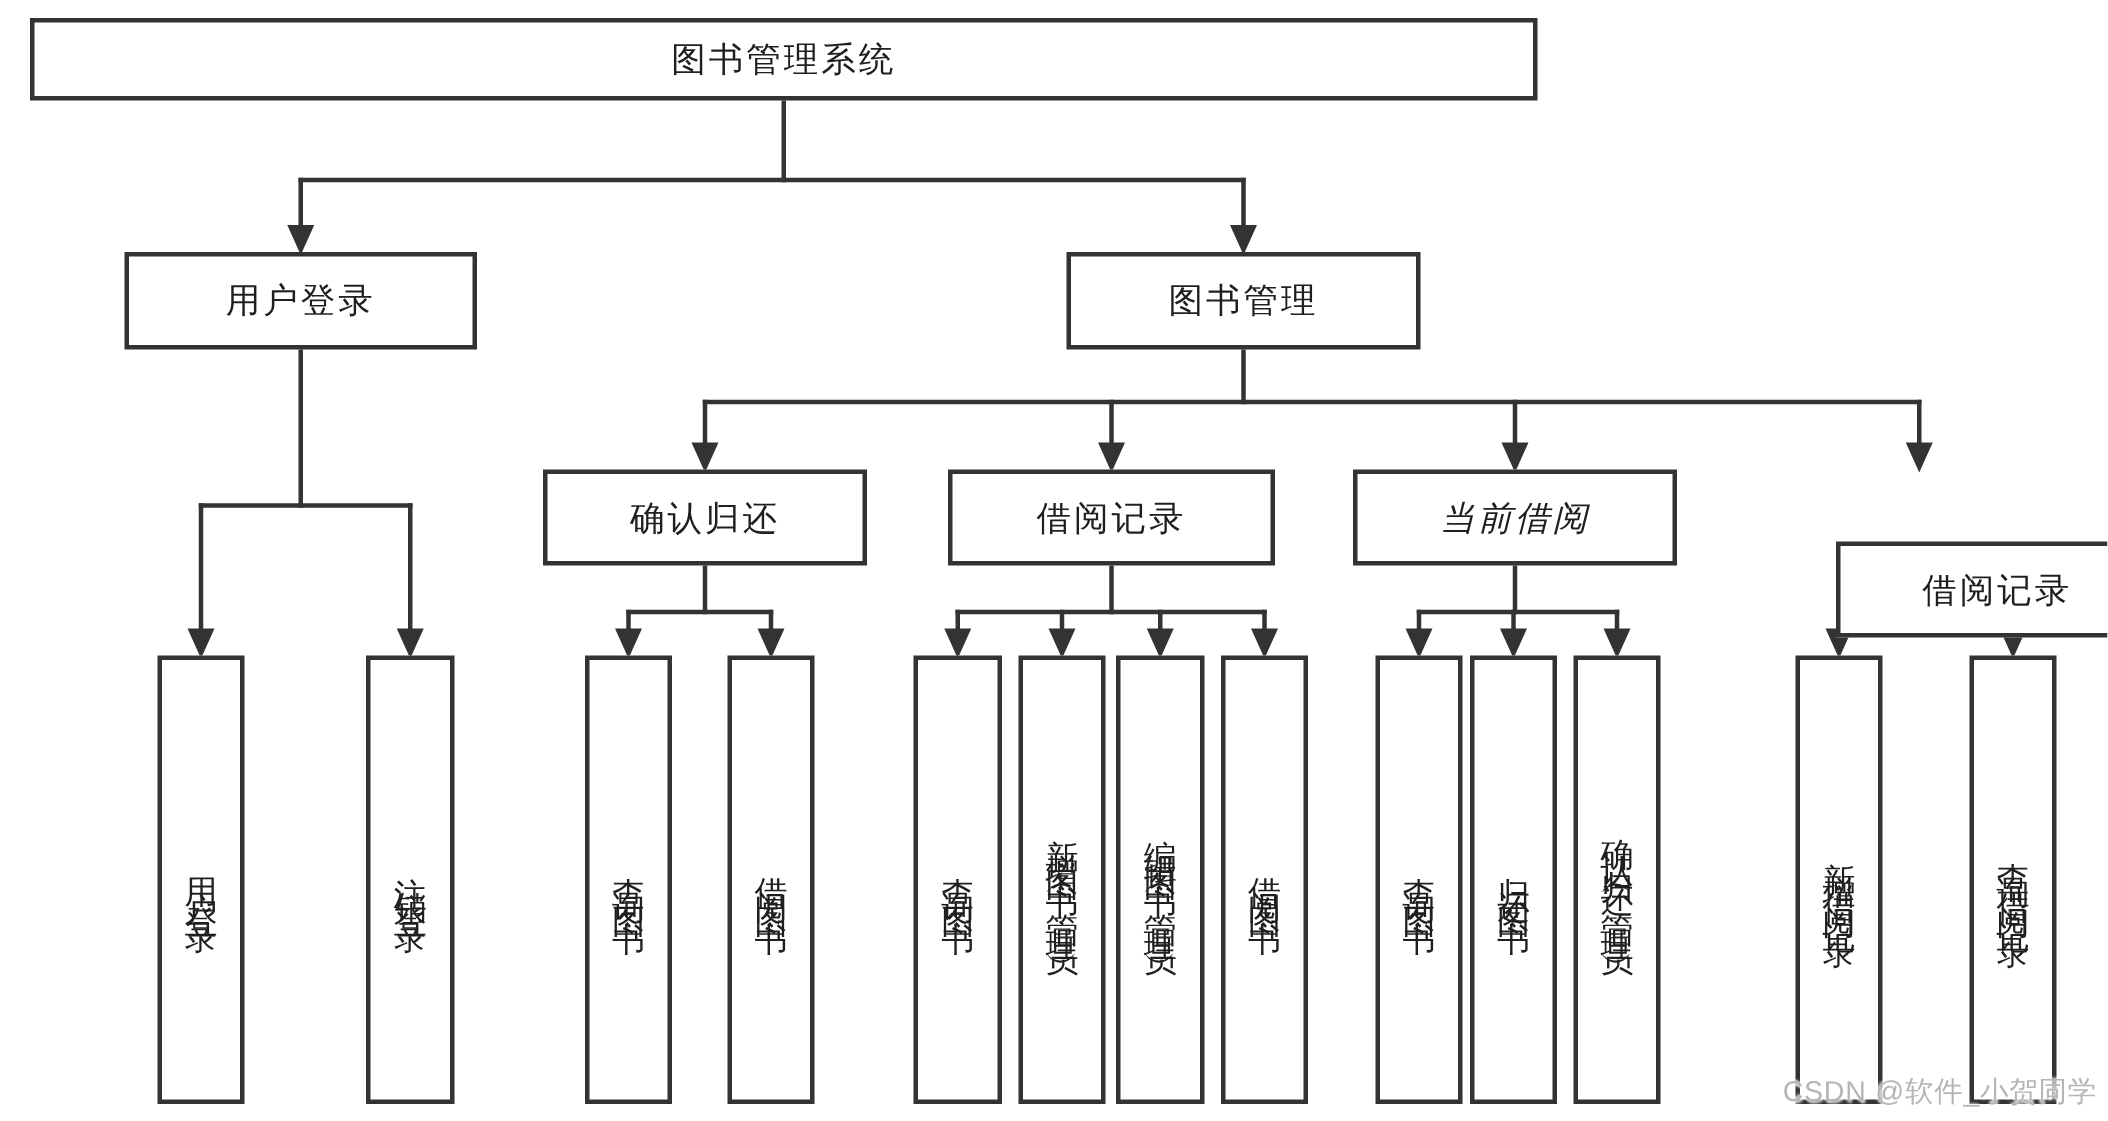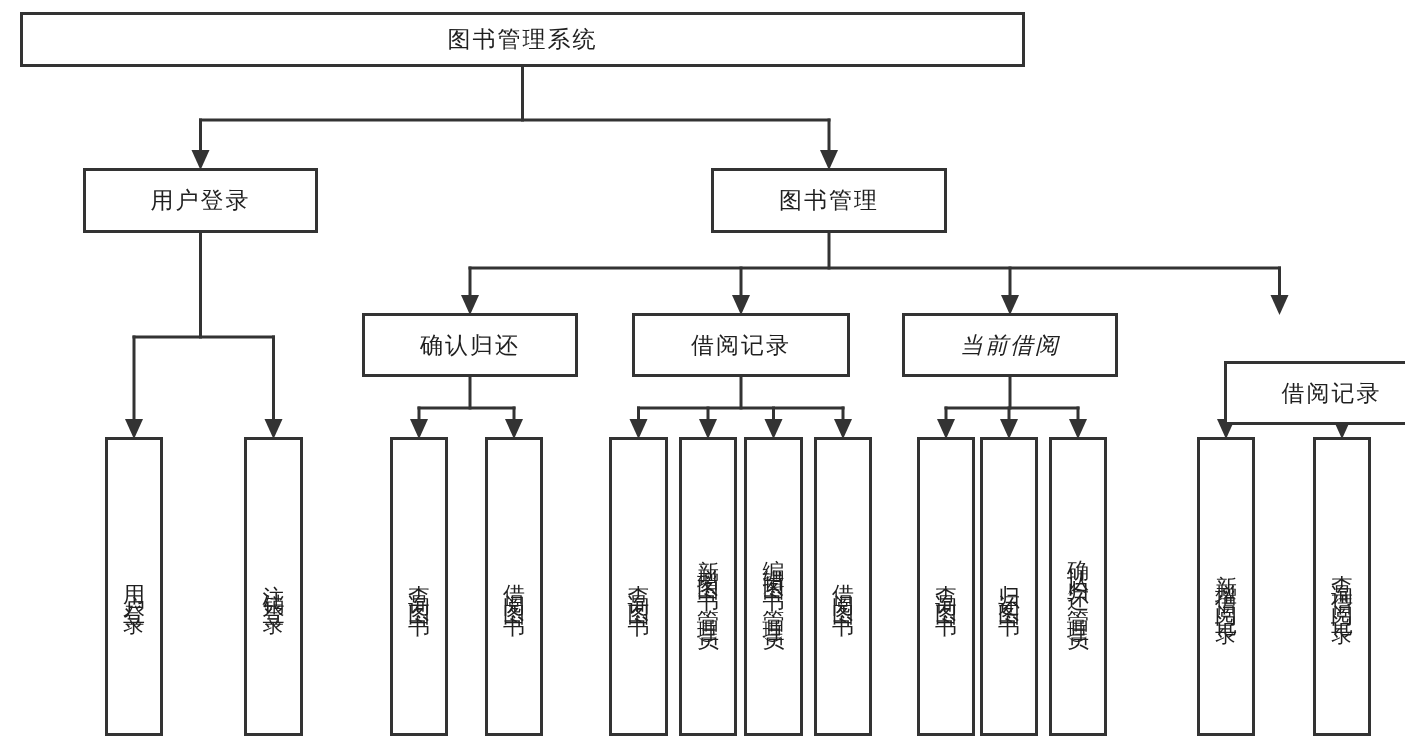--- a/index.html
+++ b/index.html
@@ -172,13 +172,14 @@
       <div class="node vert" style="left: 1049px; top: 437px; width: 58px; height: 299px;">
         <span class="lbl">确认归还（管理员）</span>
       </div>
       <div class="node vert" style="left: 1197px; top: 437px; width: 58px; height: 299px;">
         <span class="lbl">新增借阅记录</span>
       </div>
       <div class="node vert" style="left: 1313px; top: 437px; width: 58px; height: 299px;">
         <span class="lbl">查询借阅记录</span>
       </div>
     </div>
+  <div class="watermark">CSDN @软件_小贺同学</div>
 </div>
 
 </body></html>

